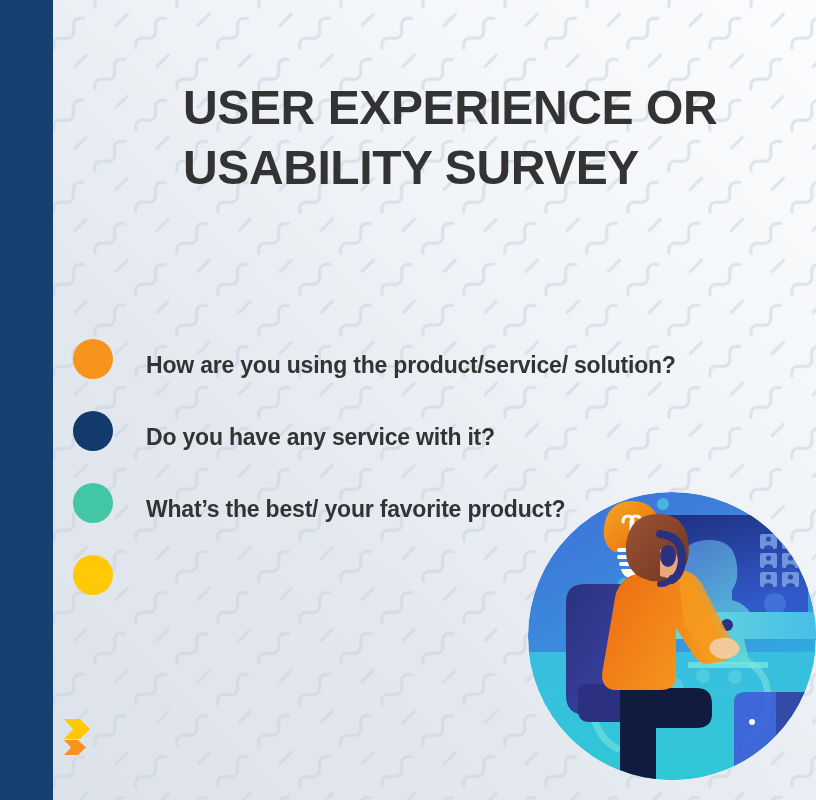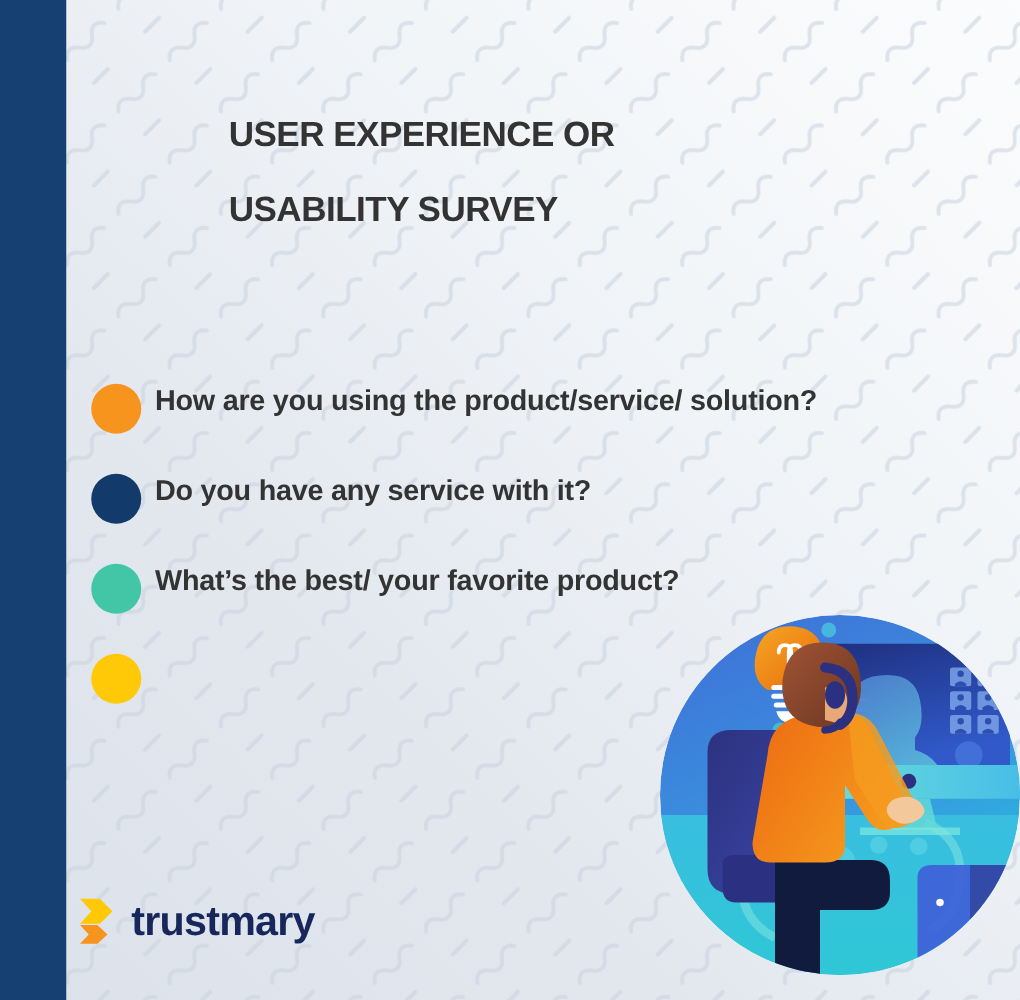--- a/index.html
+++ b/index.html
@@ -37,39 +37,40 @@
     background:#164072;
   }
 
   
   .title {
     position:absolute;
     left:183px;
     top:78px;
     width:560px;
     color:#333333;
-    font-size:28px;
+    font-size:48px;
     font-weight:bold;
     line-height:60px;
     letter-spacing:-0.4px;
     text-transform:uppercase;
   }
   .title-line { display:block; white-space:nowrap; }
 
   
   .bullets {
     position:absolute;
     left:73px;
     top:307px;
     width:700px;
   }
   .bullet-row {
     display:flex;
-    align-items:flex-start;
+    align-items:flex-end;
     height:72px;
+    gap:22px;
   }
   .bullet-dot {
     width:40px;
     height:40px;
     border-radius:50%;
     flex:0 0 40px;
   }
   .bullet-text {
     margin-left:11px;
     font-size:23px;
@@ -152,21 +153,20 @@
       <span class="bullet-dot" style="background:#FFC907"></span>
     </div>
 
   </div>
 
   <div class="logo">
     <svg class="logo-mark" viewBox="0 0 30 38">
       <path d="M0 1 L16 1 L26 11 L16 21 L0 21 L9 11 Z" fill="#FFC907"></path>
       <path d="M0 22 L14 22 L22 29.5 L14 37 L0 37 L7 29.5 Z" fill="#F7941E"></path>
     </svg>
-    <span class="logo-word">trustmary</span>
   </div>
 
   <div class="illustration">
     <svg viewBox="0 0 288 288">
       <defs>
         <clipPath id="circleClip">
           <circle cx="144" cy="144" r="144"></circle>
         </clipPath>
         <linearGradient id="bgCirc" x1="0.25" y1="0" x2="0.7" y2="1">
           <stop offset="0" stop-color="#3E74D8"></stop>

